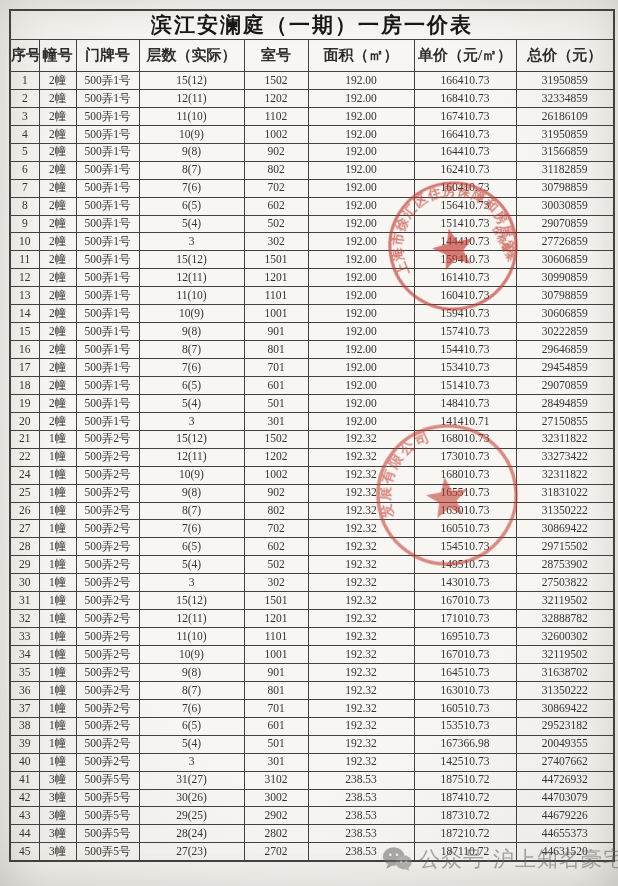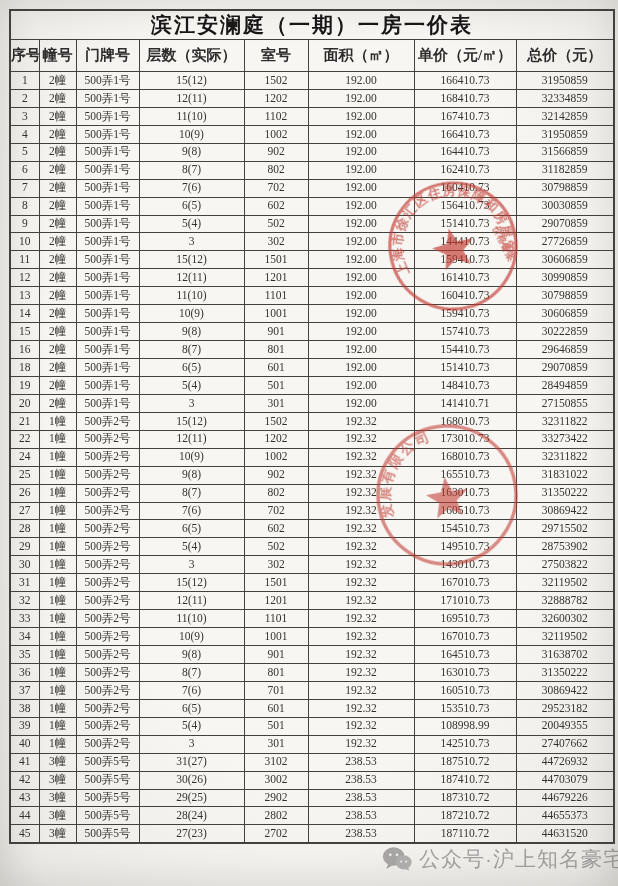--- a/index.html
+++ b/index.html
@@ -110,21 +110,21 @@
         <td class="data">32334859</td>
       </tr>
       <tr>
         <td class="data">3</td>
         <td class="data">2幢</td>
         <td class="data">500弄1号</td>
         <td class="data">11(10)</td>
         <td class="data">1102</td>
         <td class="data">192.00</td>
         <td class="data">167410.73</td>
-        <td class="data">32142859</td>
+        <td class="data">26186109</td>
       </tr>
       <tr>
         <td class="data">4</td>
         <td class="data">2幢</td>
         <td class="data">500弄1号</td>
         <td class="data">10(9)</td>
         <td class="data">1002</td>
         <td class="data">192.00</td>
         <td class="data">166410.73</td>
         <td class="data">31950859</td>
@@ -243,20 +243,30 @@
         <td class="data">16</td>
         <td class="data">2幢</td>
         <td class="data">500弄1号</td>
         <td class="data">8(7)</td>
         <td class="data">801</td>
         <td class="data">192.00</td>
         <td class="data">154410.73</td>
         <td class="data">29646859</td>
       </tr>
       <tr>
+        <td class="data">17</td>
+        <td class="data">2幢</td>
+        <td class="data">500弄1号</td>
+        <td class="data">7(6)</td>
+        <td class="data">701</td>
+        <td class="data">192.00</td>
+        <td class="data">153410.73</td>
+        <td class="data">29454859</td>
+      </tr>
+      <tr>
         <td class="data">18</td>
         <td class="data">2幢</td>
         <td class="data">500弄1号</td>
         <td class="data">6(5)</td>
         <td class="data">601</td>
         <td class="data">192.00</td>
         <td class="data">151410.73</td>
         <td class="data">29070859</td>
       </tr>
       <tr>
@@ -449,21 +459,21 @@
         <td class="data">153510.73</td>
         <td class="data">29523182</td>
       </tr>
       <tr>
         <td class="data">39</td>
         <td class="data">1幢</td>
         <td class="data">500弄2号</td>
         <td class="data">5(4)</td>
         <td class="data">501</td>
         <td class="data">192.32</td>
-        <td class="data">108998.99</td>
+        <td class="data">167366.98</td>
         <td class="data">20049355</td>
       </tr>
       <tr>
         <td class="data">40</td>
         <td class="data">1幢</td>
         <td class="data">500弄2号</td>
         <td class="data">3</td>
         <td class="data">301</td>
         <td class="data">192.32</td>
         <td class="data">142510.73</td>

